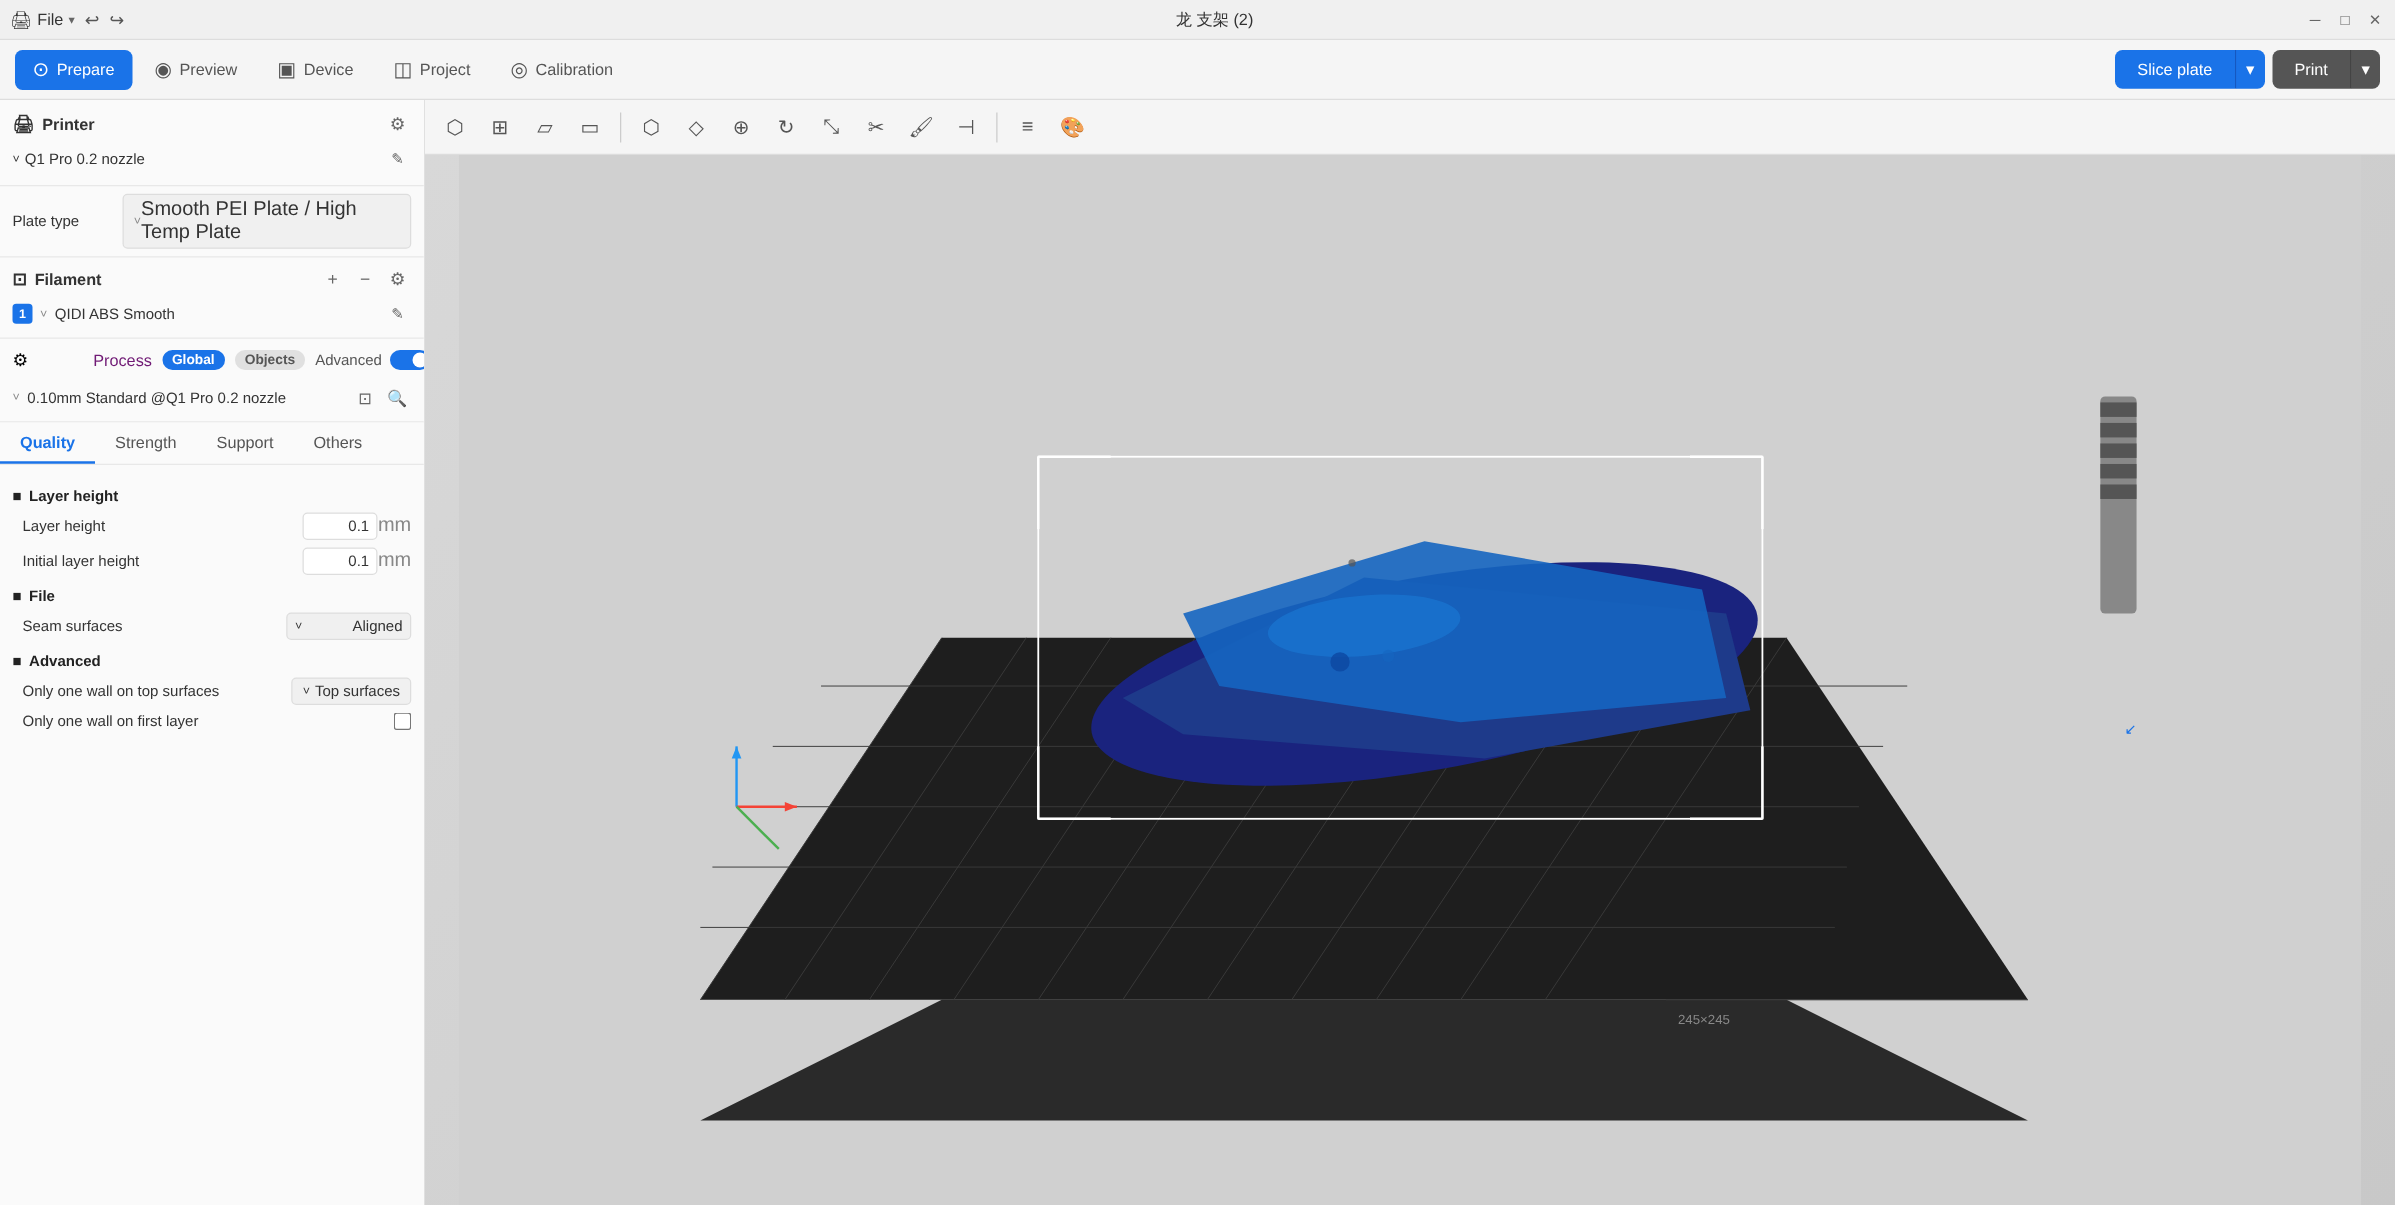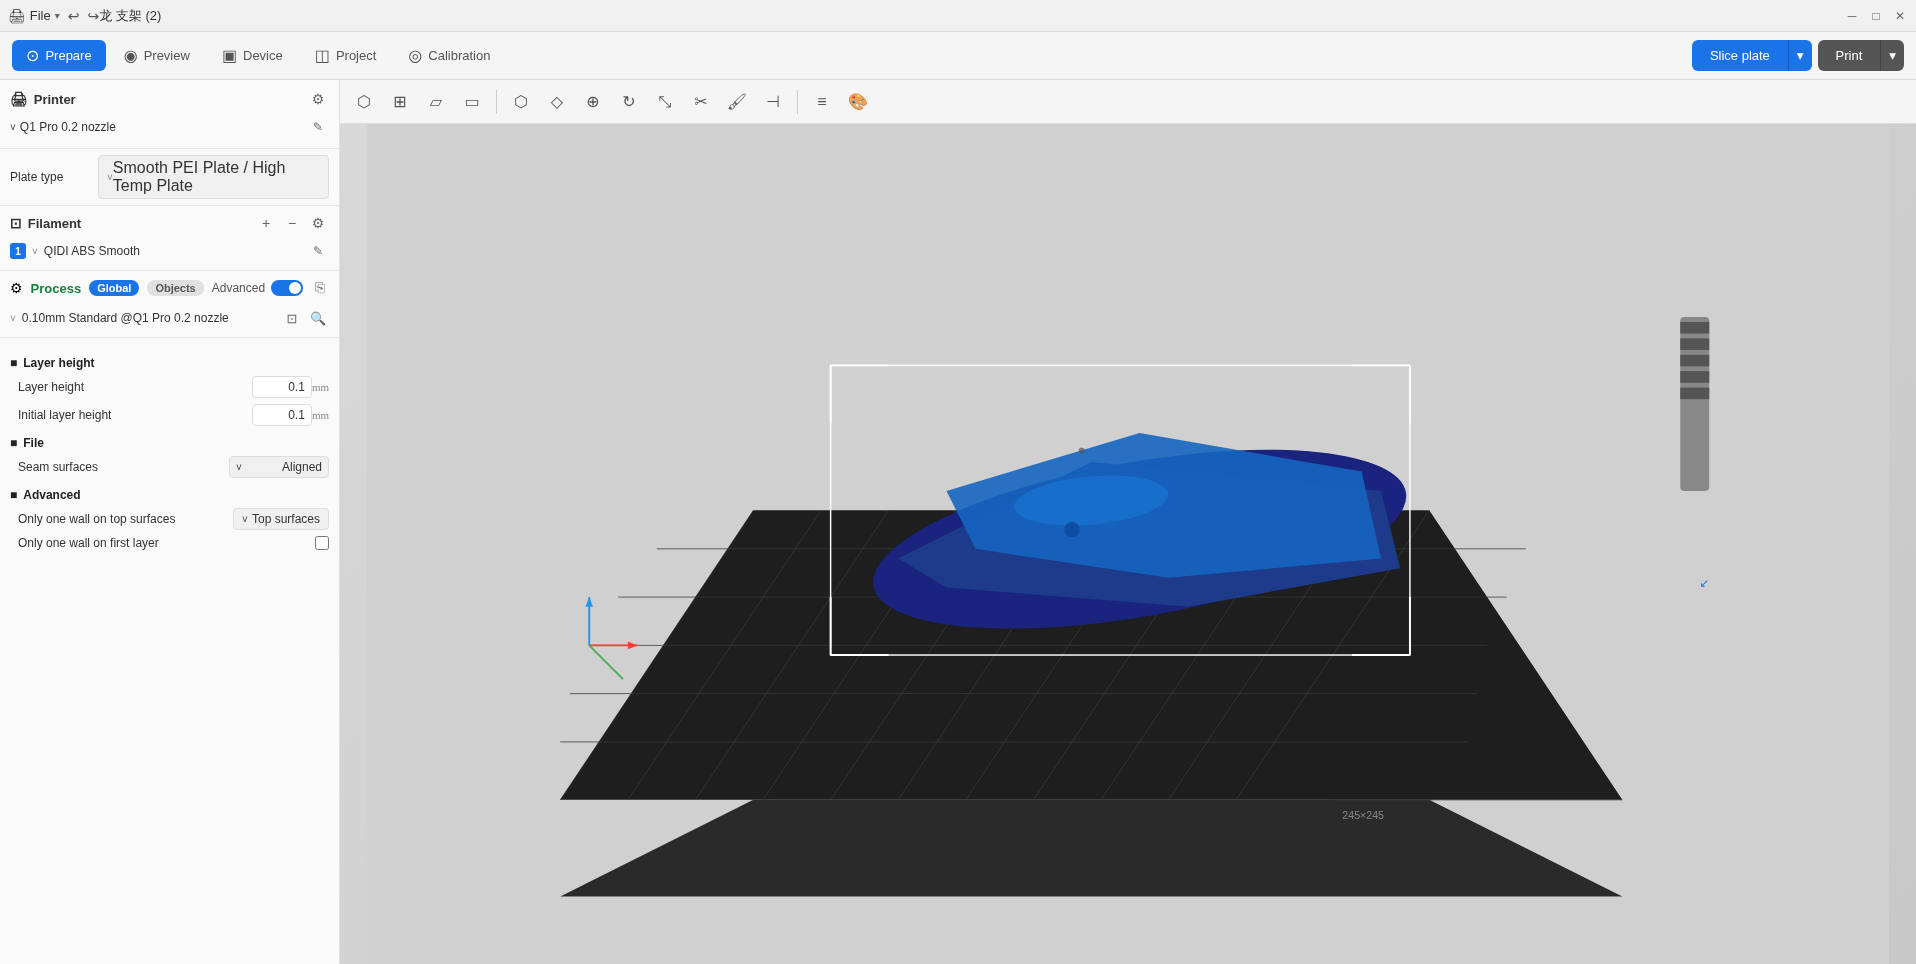--- a/index.html
+++ b/index.html
@@ -12,21 +12,21 @@
       display: flex;
       align-items: center;
       padding: 0 8px;
       border-bottom: 1px solid #ddd;
       flex-shrink: 0;
     }
     .titlebar-file {
       display: flex; align-items: center; gap: 4px; font-size: 13px; color: #333;
     }
     .titlebar-title {
-      flex: 1; text-align: left; font-size: 13px; color: #333;
+      flex: 1; text-align: center; font-size: 13px; color: #333;
     }
     .titlebar-controls {
       display: flex; gap: 8px; align-items: center;
     }
     .titlebar-btn {
       width: 16px; height: 16px; display: flex; align-items: center; justify-content: center; cursor: pointer; font-size: 12px; color: #666;
     }
 
     
     .navbar {
@@ -167,21 +167,21 @@
       background: transparent; border: none; cursor: pointer;
     }
 
     
     .process-section {
       border-bottom: 1px solid #e8e8e8; padding: 6px 10px;
     }
     .process-header {
       display: flex; align-items: center; gap: 8px; margin-bottom: 6px;
     }
-    .process-title { font-size: 13px; font-weight: 700; color: #15803d; }
+    .process-title { font-size: 13px; font-weight: 400; color: #701a75; margin-left: 44px; }
     .tag {
       padding: 2px 8px; border-radius: 10px; font-size: 11px; font-weight: 600;
     }
     .tag-blue { background: #1a73e8; color: #fff; }
     .tag-gray { background: #e0e0e0; color: #555; }
     .advanced-toggle {
       display: flex; align-items: center; gap: 6px; margin-left: auto; font-size: 12px; color: #555;
     }
     .toggle-switch {
       width: 32px; height: 16px; background: #1a73e8; border-radius: 8px;
@@ -219,21 +219,21 @@
       margin-bottom: 6px; padding-left: 8px;
     }
     .param-label { font-size: 12px; color: #333; flex: 1; }
     .param-input-wrap {
       display: flex; align-items: center; gap: 0;
     }
     .param-input {
       width: 60px; padding: 3px 6px; border: 1px solid #ddd; border-radius: 4px;
       font-size: 12px; color: #333; background: #fff; text-align: right;
     }
-    .param-unit { font-size: 11px; color: #888; font-family: Liberation Serif, serif; }
+    .param-unit { font-size: 16px; color: #888; }
 
     
     .seam-select {
       width: 100px; padding: 3px 6px; border: 1px solid #ddd; border-radius: 4px;
       font-size: 12px; color: #333; background: #f0f0f0; cursor: pointer;
       display: flex; align-items: center; justify-content: space-between; gap: 4px;
     }
 
     
     .adv-select {
@@ -374,20 +374,34 @@
       <div class="process-preset">
         <span style="font-size:10px;color:#888;">˅</span>
         <span style="font-size:12px;">0.10mm Standard @Q1 Pro 0.2 nozzle</span>
         <div class="process-preset-actions">
           <span class="icon-btn" style="font-size:13px;">⊡</span>
           <span class="icon-btn" style="font-size:13px;">🔍</span>
         </div>
       </div>
     </div>
 
+    <div class="quality-tabs">
+      <div class="quality-tab active">
+        <span>Quality</span>
+      </div>
+      <div class="quality-tab">
+        <span>Strength</span>
+      </div>
+      <div class="quality-tab">
+        <span>Support</span>
+      </div>
+      <div class="quality-tab">
+        <span>Others</span>
+      </div>
+    </div>
 
     <div class="quality-content">
 
       <div class="param-group-title">
         <span style="font-size:12px;">■</span>
         <span>Layer height</span>
       </div>
 
       <div class="param-row">
         <span class="param-label">Layer height</span>

